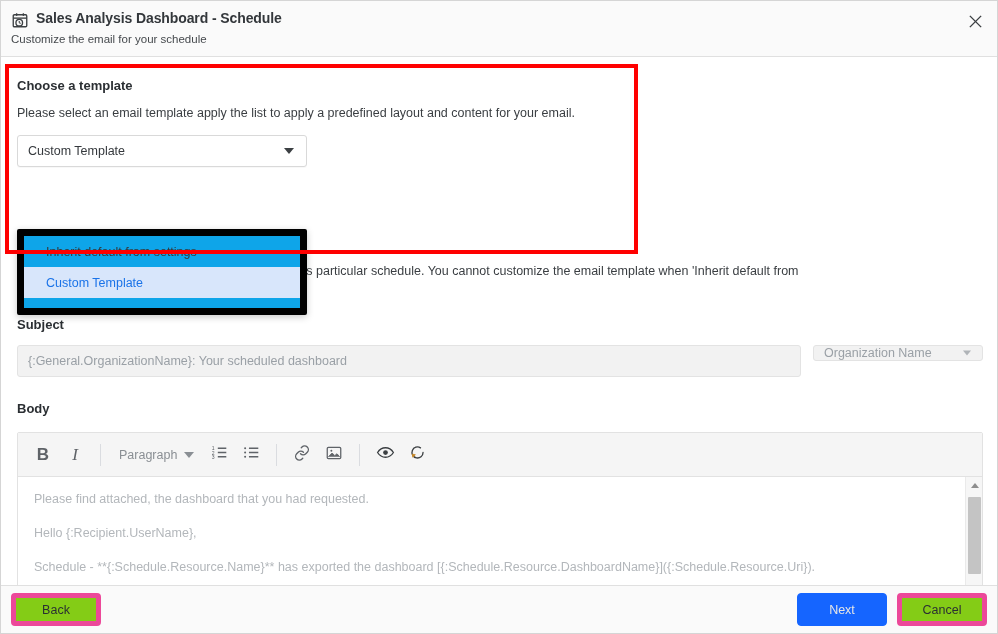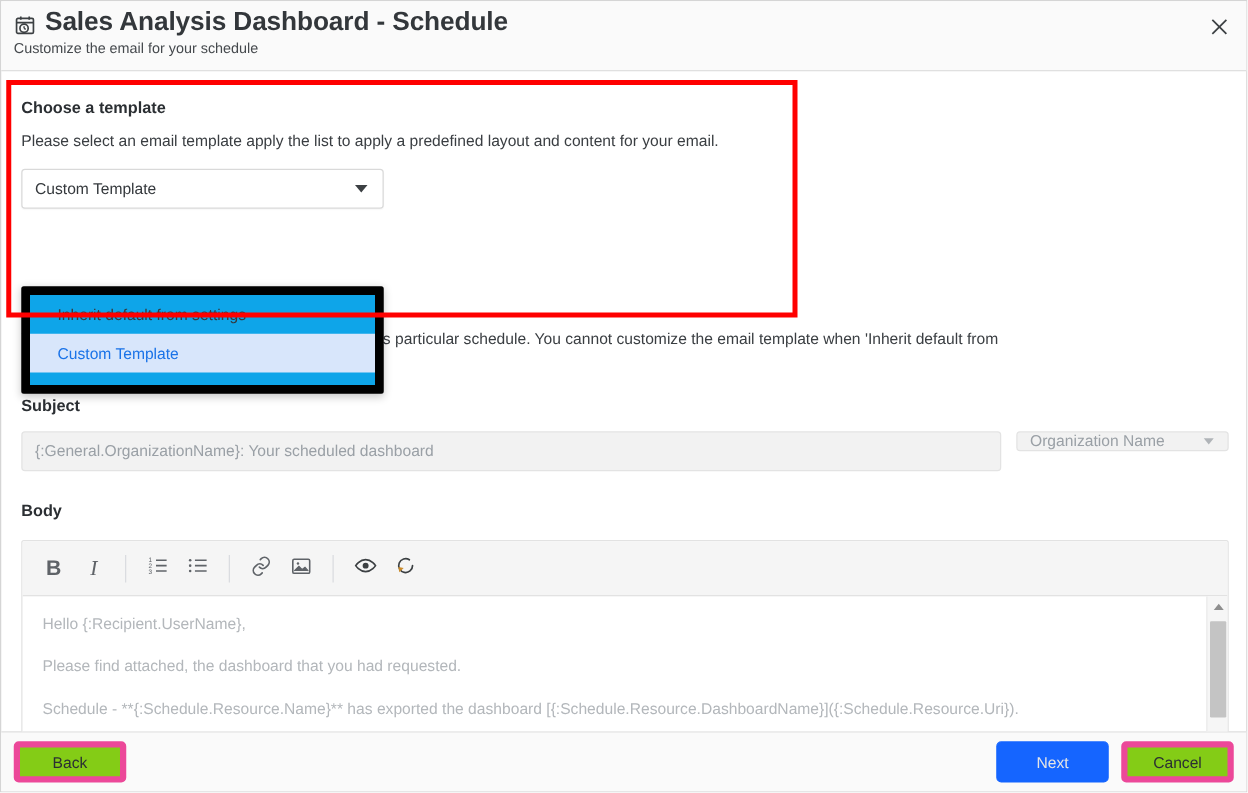--- a/index.html
+++ b/index.html
@@ -24,21 +24,21 @@
     position: relative;
     height: 56px;
     flex: 0 0 56px;
     background: #fafafa;
     border-bottom: 1px solid #e0e0e0;
     padding: 8px 12px 0 10px;
   }
   .title-row { display: flex; align-items: flex-start; gap: 7px; }
   .cal-icon { width: 18px; height: 18px; margin-top: 2px; flex: 0 0 18px; }
   .title-text {
-    font-size: 21px;
+    font-size: 14px;
     font-weight: bold;
     color: #33373b;
     line-height: 18px;
     letter-spacing: -0.1px;
   }
   .subtitle {
     font-size: 11.5px;
     color: #45494d;
     margin: 3px 0 0 0px;
     line-height: 14px;
@@ -393,20 +393,24 @@
       </div>
     </div>
 
     <div class="field-label body-label">Body</div>
 
     <div class="editor">
       <div class="toolbar">
         <button class="tb-btn tb-b">B</button>
         <button class="tb-btn tb-i">I</button>
         <span class="tb-sep"></span>
+        <div class="tb-para">
+          <span>Paragraph</span>
+          <span class="caret"></span>
+        </div>
         <button class="tb-btn">
           <span>
             <svg width="17" height="17" viewBox="0 0 20 20" stroke="#5f6368" stroke-width="1.5" fill="none">
               <line x1="8" y1="5" x2="18" y2="5"></line>
               <line x1="8" y1="10" x2="18" y2="10"></line>
               <line x1="8" y1="15" x2="18" y2="15"></line>
               <text x="1" y="7" font-size="6" fill="#5f6368" stroke="none" font-family="Liberation Sans, sans-serif">1</text>
               <text x="1" y="12.5" font-size="6" fill="#5f6368" stroke="none" font-family="Liberation Sans, sans-serif">2</text>
               <text x="1" y="18" font-size="6" fill="#5f6368" stroke="none" font-family="Liberation Sans, sans-serif">3</text>
             </svg>
@@ -455,22 +459,22 @@
           <span>
             <svg width="19" height="19" viewBox="0 0 24 24" fill="none" stroke="#3c4043" stroke-width="1.7" stroke-linecap="round">
               <path d="M19 12a7 7 0 1 1-3.2-5.9"></path>
               <path d="M6 17.5l-0.6-3.4 3.4 0.6z" fill="#c98a2a" stroke="#c98a2a" stroke-width="1.2"></path>
             </svg>
           </span>
         </button>
       </div>
 
       <div class="editor-area">
+        <p>Please find attached, the dashboard that you had requested.</p>
         <p>Hello {:Recipient.UserName},</p>
-        <p>Please find attached, the dashboard that you had requested.</p>
         <p>Schedule - **{:Schedule.Resource.Name}** has exported the dashboard [{:Schedule.Resource.DashboardName}]({:Schedule.Resource.Uri}).</p>
 
         <div class="vscroll">
           <div class="arrow up">
             <span class="tri-up"></span>
           </div>
           <div class="vthumb"></div>
 
         </div>
       </div>

